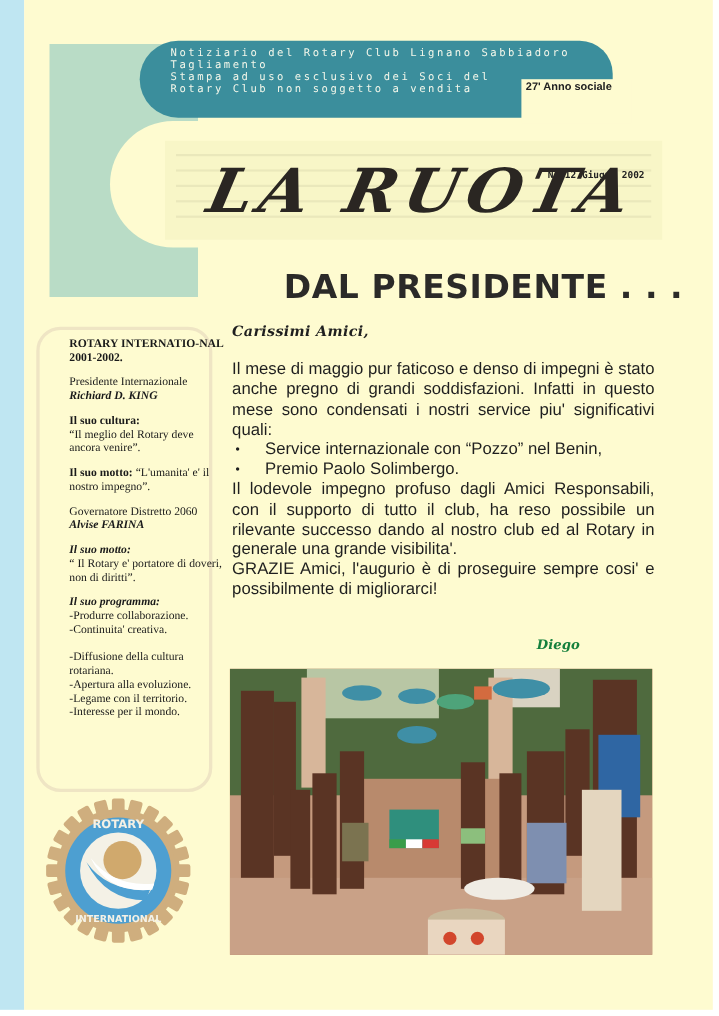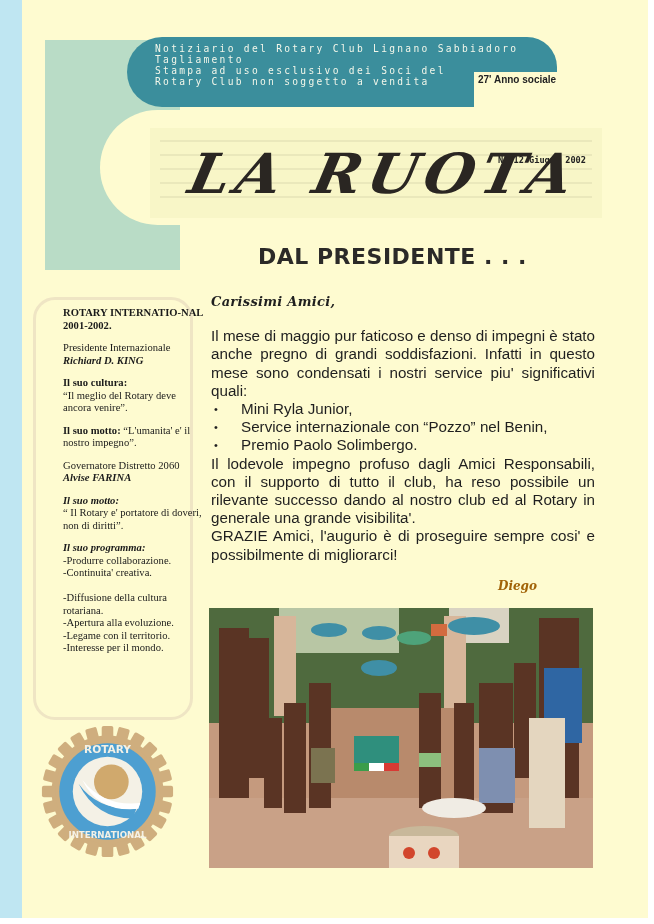--- a/index.html
+++ b/index.html
@@ -10,34 +10,34 @@
   .cutout { position:absolute; left:100px; top:110px; width:150px; height:115px; background:#fefbd0; border-radius:60px 0 0 60px; }
   .bleed { position:absolute; left:150px; top:128px; width:452px; height:90px; background:#f7f5c6; opacity:0.8; }
   .bleed .ln { height:2px; background:#e6e4b6; margin:12px 10px; }
   .header { position:absolute; left:127px; top:37px; width:430px; height:70px; background:#3b8e9c; border-radius:35px 30px 0 35px; }
   .header-notch { position:absolute; left:474px; top:72px; width:100px; height:40px; background:#fefbd0; }
   .header-text { position:absolute; left:155px; top:43px; color:#f3f7ea; font-family:"DejaVu Sans Mono", monospace; font-weight:normal; font-size:9.6px; line-height:11px; letter-spacing:2.3px; }
   .header-text div { white-space:nowrap; }
   .anno { position:absolute; left:478px; top:74px; font-family:Liberation Sans, sans-serif; font-weight:bold; font-size:10px; color:#222; }
   .issue { position:absolute; left:498px; top:107px; font-family:"DejaVu Sans Mono", monospace; font-weight:bold; font-size:8.6px; color:#222;margin-top:48px; }
   .title { position:absolute; left:190px; top:140px; width:380px; font-family:"DejaVu Serif", serif; font-style:italic; font-weight:bold; font-size:58px; color:#2a2622; letter-spacing:6px; transform:skewX(-12deg) scaleY(0.95); white-space:nowrap; }
-  .section-title { position:absolute; left:258px; top:244px; font-family:"DejaVu Sans", sans-serif; font-weight:bold; font-size:22px; color:#2b2a28; letter-spacing:0.5px; }
+  .section-title { position:absolute; left:258px; top:244px; font-family:"DejaVu Sans", sans-serif; font-weight:bold; font-size:30px; color:#2b2a28; letter-spacing:0.5px; }
   .sidebar { position:absolute; left:33px; top:297px; width:160px; height:423px; border:3px solid #efe5c4; border-radius:22px; box-sizing:border-box; }
   .sb { position:absolute; left:47px; top:307px; width:140px; font-size:10.6px; line-height:12.5px; color:#1a1a1a;margin-left:16px; }
   .sb p { margin:0 0 10px 0; }
   .sb .h { font-weight:bold; }
   .sb .bi { font-weight:bold; font-style:italic; }
   .logo { position:absolute; left:40px; top:724px; width:135px; height:135px; }
   .letter { position:absolute; left:211px; top:293px; width:384px; color:#1f1f1f; font-family:"Liberation Sans", sans-serif; font-size:15.2px; line-height:18.2px; }
   .greet { font-family:"DejaVu Serif", serif; font-style:italic; font-weight:bold; font-size:13px; margin-bottom:16px; letter-spacing:0.3px; }
   .letter p { margin:0; text-align:justify; }
   .letter ul { margin:0; padding:0; list-style:none; }
   .letter li { position:relative; padding-left:30px; }
   .letter li:before { content:"•"; position:absolute; left:3px; font-size:11px; }
-  .sign { position:absolute; left:498px; top:579px; font-family:"DejaVu Serif", serif; font-style:italic; font-weight:bold; font-size:12px; color:#a16207; }
+  .sign { position:absolute; left:488px; top:579px; font-family:"DejaVu Serif", serif; font-style:italic; font-weight:bold; font-size:12px; color:#15803d; }
   .photo { position:absolute; left:209px; top:608px; width:384px; height:260px; overflow:hidden; background:#b9876a; }
 </style>
 </head>
 <body>
 
 <div class="bluestrip"></div>
 <div class="page"></div>
 
 <div class="tealblock"></div>
 <div class="cutout"></div>
@@ -119,21 +119,20 @@
   <path d="M40 62 Q60 90 100 88 L96 98 Q58 98 40 62 Z" fill="#4d9fd1"></path>
   <path d="M44 58 Q66 86 104 82 L102 88 Q60 92 44 58 Z" fill="#ffffff"></path>
   <text x="70" y="30" font-size="11" font-weight="bold" fill="#f4f1e6" text-anchor="middle" font-family="DejaVu Sans, sans-serif">ROTARY</text>
   <text x="70" y="118" font-size="9" font-weight="bold" fill="#f4f1e6" text-anchor="middle" font-family="DejaVu Sans, sans-serif">INTERNATIONAL</text>
 </svg>
 
 <div class="letter">
   <div class="greet">Carissimi Amici,</div>
   <p>Il mese di maggio pur faticoso e denso di impegni è stato anche pregno di grandi soddisfazioni. Infatti in questo mese sono condensati i nostri service piu' significativi quali:</p>
   <ul>
-    <li>Mini Ryla Junior,</li>
     <li>Service internazionale con “Pozzo” nel Benin,</li>
     <li>Premio Paolo Solimbergo.</li>
   </ul>
   <p>Il lodevole impegno profuso dagli Amici Responsabili, con il supporto di tutto il club, ha reso possibile un rilevante successo dando al nostro club ed al Rotary in generale una grande visibilita'.</p>
   <p>GRAZIE Amici, l'augurio è di proseguire sempre cosi' e possibilmente di migliorarci!</p>
 </div>
 <div class="sign">Diego</div>
 
 <svg class="photo" viewBox="0 0 384 260" preserveAspectRatio="none">
   <rect width="384" height="260" fill="#c59a7e"></rect>

